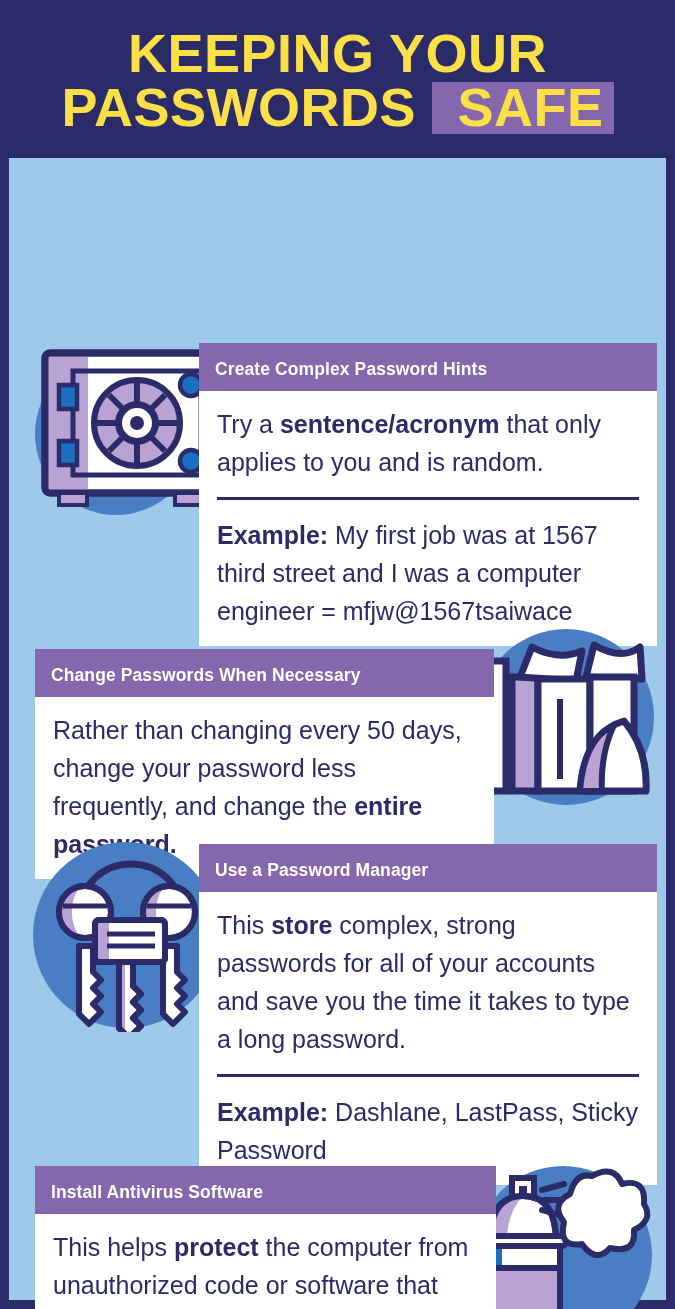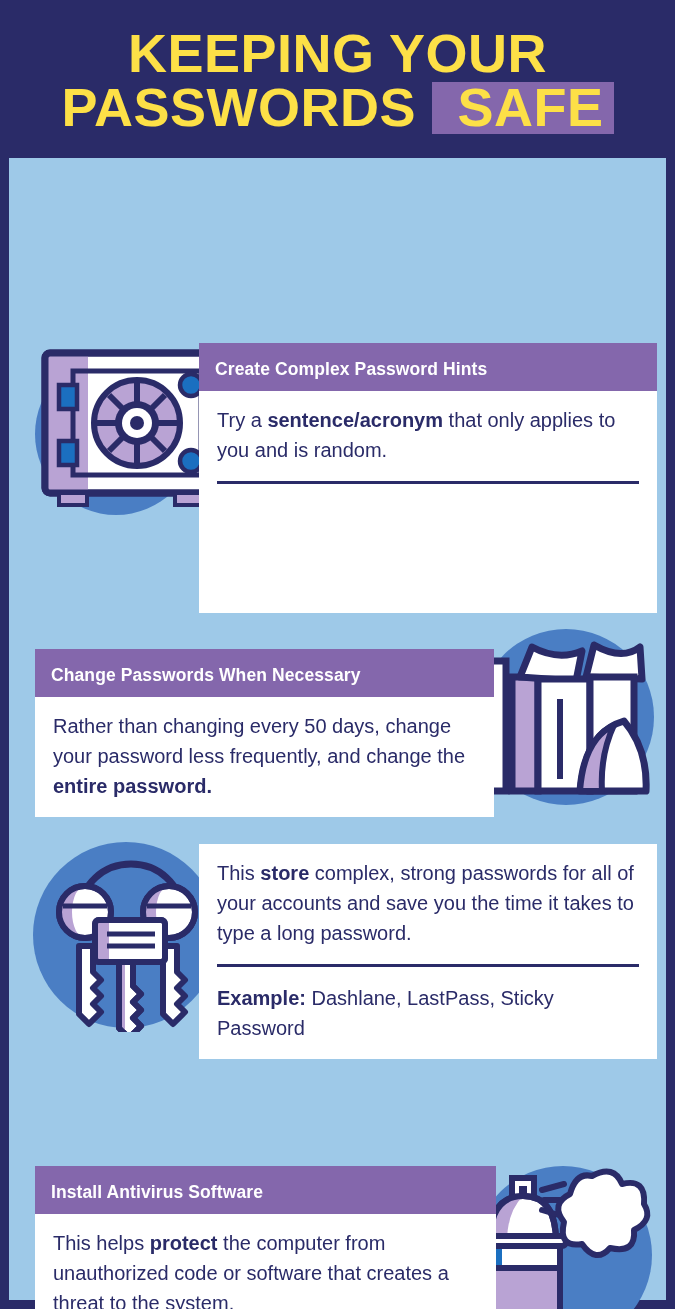--- a/index.html
+++ b/index.html
@@ -69,22 +69,22 @@
     font-weight: bold;
     letter-spacing: .1px;
     padding: 16px 0 11px 16px;
   }
   .card-body {
     background: #ffffff;
     padding: 14px 18px 16px 18px;
   }
   .card-text {
     color: #2a2b68;
-    font-size: 20px;
-    line-height: 30px;
+    font-size: 25px;
+    line-height: 38px;
   }
   .card-text b { font-weight: bold; }
   .rule {
     height: 2.5px;
     background: #2a2b68;
     margin: 16px 0 16px 0;
   }
 
   
   .icon-wrap { position: absolute; }
@@ -160,20 +160,21 @@
         <rect x="28" y="152" width="28" height="12" fill="#b9a3d4" stroke="#2a2b68" stroke-width="4"></rect>
         <rect x="144" y="152" width="28" height="12" fill="#b9a3d4" stroke="#2a2b68" stroke-width="4"></rect>
       </svg>
     </div>
 
     <div class="card" id="card1">
       <div class="card-head">Create Complex Password Hints</div>
       <div class="card-body">
         <div class="card-text"><span>Try a </span><b>sentence/acronym</b><span> that only applies to you and is random.</span></div>
         <div class="rule"></div>
+        <div class="card-text"><b>Example:</b><span> My first job was at 1567 third street and I was a computer engineer = mfjw@1567tsaiwace</span></div>
       </div>
     </div>
 
     <div class="icon-wrap" id="icon2">
       <div class="circ" style="left:10px; top:8px; width:176px; height:176px;"></div>
       <svg width="192" height="192" viewBox="0 0 192 192">
 
         <rect x="16" y="40" width="22" height="130" fill="#ffffff" stroke="#2a2b68" stroke-width="7"></rect>
 
         <path d="M44 56 h26 v114 h-26 z" fill="#b9a3d4" stroke="#2a2b68" stroke-width="7"></path>
@@ -229,20 +230,21 @@
           <rect x="62" y="84" width="70" height="42" rx="4" fill="#ffffff" stroke="#2a2b68" stroke-width="6"></rect>
           <rect x="62" y="84" width="14" height="42" fill="#b9a3d4"></rect>
           <rect x="62" y="84" width="70" height="42" rx="4" fill="none" stroke="#2a2b68" stroke-width="6"></rect>
           <line x1="74" y1="98" x2="122" y2="98" stroke="#2a2b68" stroke-width="5"></line>
           <line x1="74" y1="110" x2="122" y2="110" stroke="#2a2b68" stroke-width="5"></line>
         </g>
       </svg>
     </div>
 
     <div class="card" id="card3">
+      <div class="card-head">Use a Password Manager</div>
       <div class="card-body">
         <div class="card-text"><span>This </span><b>store</b><span> complex, strong passwords for all of your accounts and save you the time it takes to type a long password.</span></div>
         <div class="rule"></div>
         <div class="card-text"><b>Example:</b><span> Dashlane, LastPass, Sticky Password</span></div>
       </div>
     </div>
 
     <div class="icon-wrap" id="icon4">
       <div class="circ" style="left:6px; top:10px; width:178px; height:178px;"></div>
       <svg width="196" height="196" viewBox="0 0 196 196">

